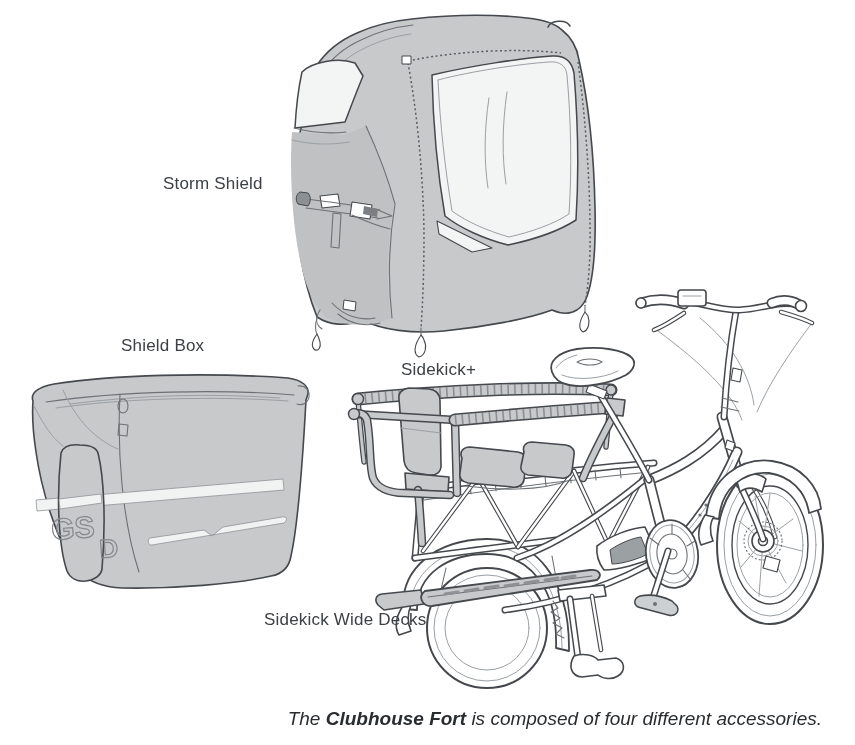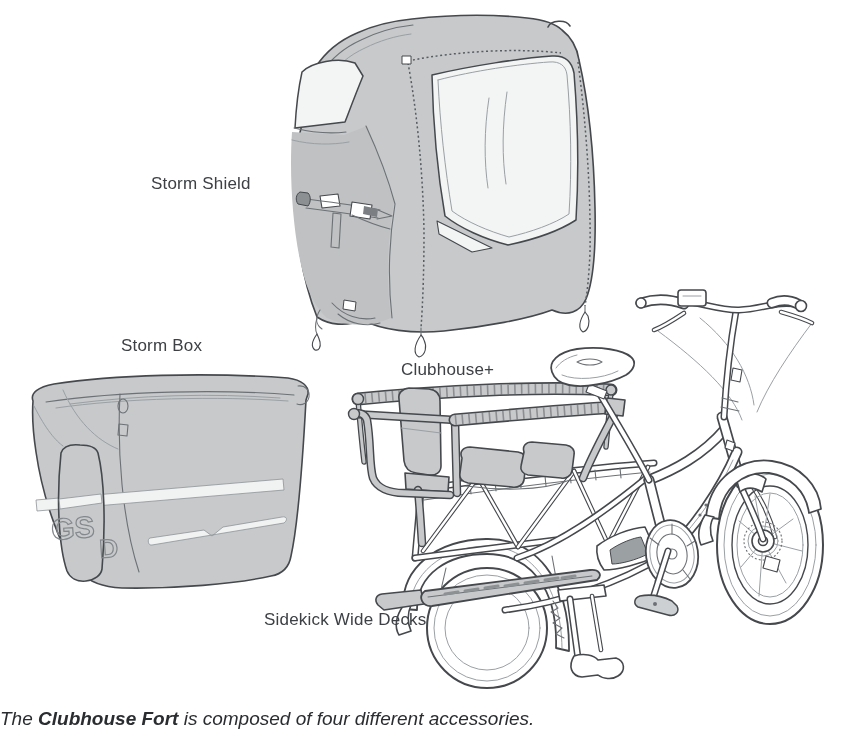--- a/index.html
+++ b/index.html
@@ -13,21 +13,21 @@
   }
   html,body{margin:0;padding:0}
   body{
     width:855px;height:745px;position:relative;overflow:hidden;
     background:var(--background);
     font-family:"Liberation Sans", sans-serif;
   }
   .stage{position:absolute;inset:0}
   svg{display:block}
   .label{position:absolute;color:var(--label-text);font-size:17px;letter-spacing:.2px;white-space:nowrap}
-  .caption{position:absolute;top:708px;left:0;width:822px;text-align:left;font-style:italic;
+  .caption{position:absolute;top:708px;left:0;width:822px;text-align:right;font-style:italic;
            font-size:19px;color:var(--caption-text)}
   .caption b{font-weight:bold}
 
   
   .ln{stroke:var(--outline);stroke-width:1.6;fill:none;stroke-linecap:round;stroke-linejoin:round}
   .ln2{stroke:var(--outline);stroke-width:2;fill:none}
   .ln-thin{stroke:#6d7175;stroke-width:1.1;fill:none;stroke-linecap:round;stroke-linejoin:round}
   .lt{stroke:#9aa0a4;stroke-width:1;fill:none;stroke-linecap:round;stroke-linejoin:round}
   .fill-gray{fill:var(--accessory-fill);stroke:var(--outline);stroke-width:1.6;stroke-linejoin:round}
   .fill-gray-dark{fill:var(--accessory-fill-dark);stroke:none}
@@ -334,18 +334,18 @@
       <path class="fill-white" d="M 736,478 C 744,472 758,472 766,479 L 762,492 C 754,487 746,487 740,492 Z"></path>
       <path class="fill-white" style="stroke-width:1.8" d="M 706,517 C 710,478 741,457 772,461 C 801,465 819,486 821,509
            L 809,513 C 806,491 790,476 769,473 C 744,471 721,488 719,519 Z"></path>
       <path class="fill-white" d="M 705,515 C 699,525 697,536 701,545 L 713,541 C 709,532 710,522 714,517 Z"></path>
       <path class="fill-white" style="stroke-width:1.1" d="M 766,556 l 14,4 l -3,12 l -14,-4 Z"></path>
     </g>
   </g>
 </svg>
 </div>
 
-<div class="label" style="left:151px;top:174px">Storm Shield</div>
-<div class="label" style="left:121px;top:336px">Storm Box</div>
-<div class="label" style="left:401px;top:360px">Clubhouse+</div>
+<div class="label" style="left:163px;top:174px">Storm Shield</div>
+<div class="label" style="left:121px;top:336px">Shield Box</div>
+<div class="label" style="left:401px;top:360px">Sidekick+</div>
 <div class="label" style="left:264px;top:610px">Sidekick Wide Decks</div>
 
 <div class="caption"><span>The </span><b>Clubhouse Fort</b><span> is composed of four different accessories.</span></div>
 
 </body></html>

